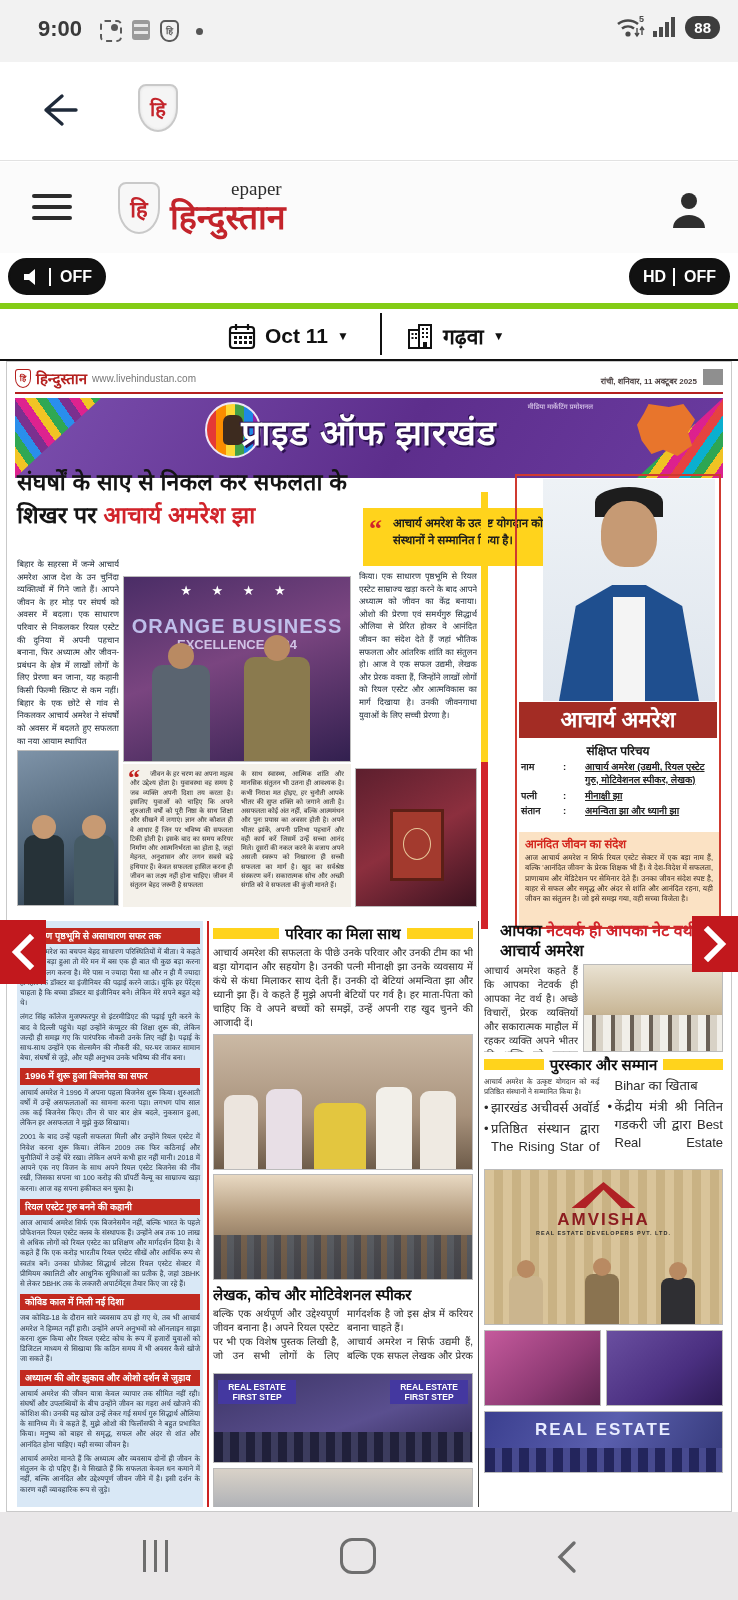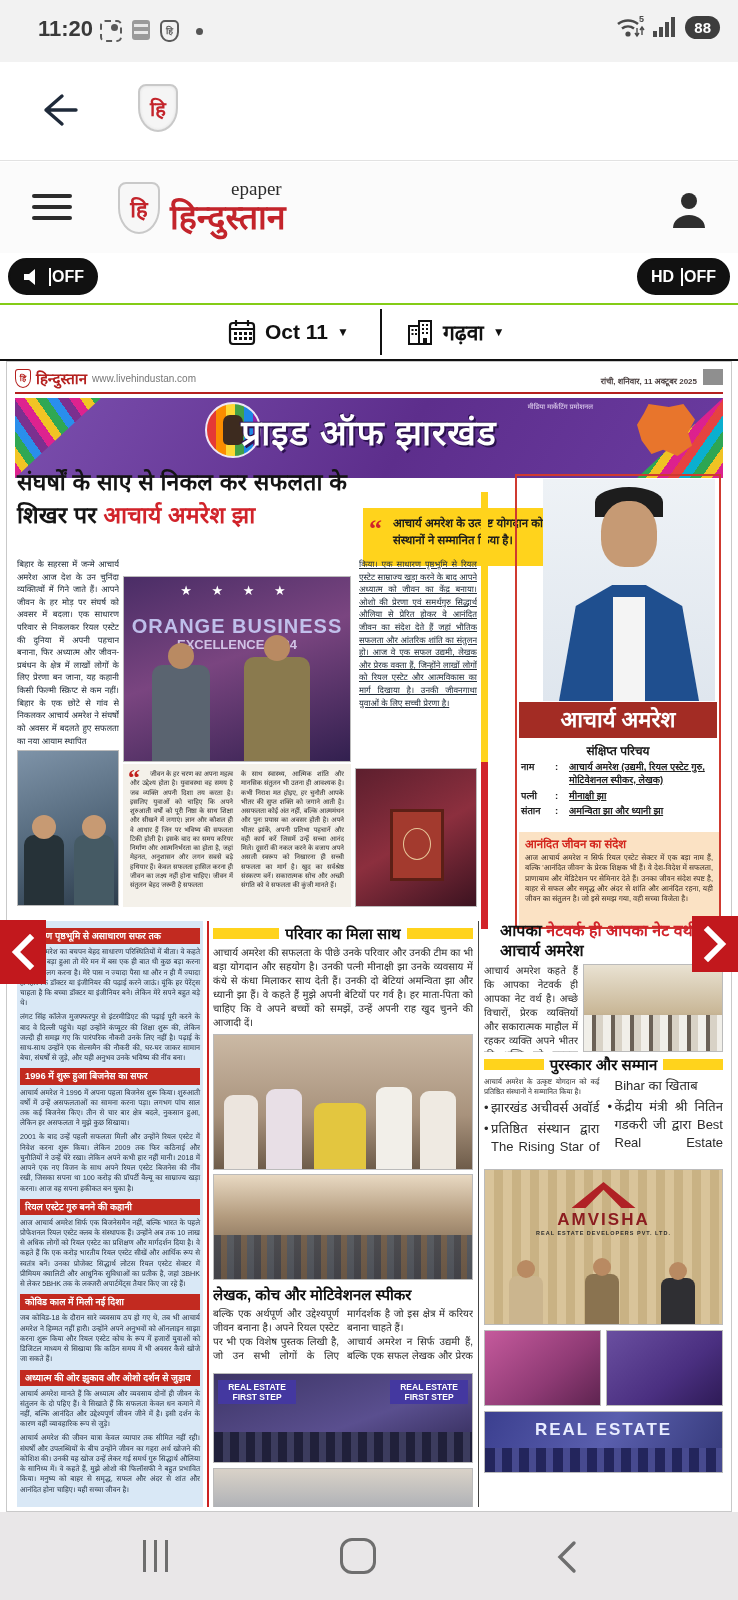--- a/index.html
+++ b/index.html
@@ -33,24 +33,24 @@
   .ab2-text { display:flex; flex-direction:column; align-items:flex-end; }
   .epaper { font-family:"Liberation Serif", serif; font-size:19px; color:#2c2c2c; margin-right:4px; }
   .hindustan { color:#c3242b; font-size:34px; font-weight:800; line-height:1.0; }
   .profile-ic { position:absolute; right:28px; top:26px; }
 
   
   .togglerow { position:absolute; left:0; top:253px; width:738px; height:50px; background:#fff; }
   .pill { position:absolute; top:5px; height:37px; background:#111; border-radius:19px; display:flex; align-items:center; color:#fff; font-weight:800; font-size:16px; padding:0 12px; gap:7px; border:2px solid #111; }
   .pill-audio { left:8px; }
   .pill-hd { right:8px; }
-  .pill .seg { border-left:2px solid #fff; padding-left:1px; }
-
-  
-  .datebar { position:absolute; left:0; top:303px; width:738px; height:58px; background:#fff; border-top:2px solid #84cc16; border-bottom:2px solid #111; }
+  .pill .seg { border-left:2px solid #fff; padding-left:9px; }
+
+  
+  .datebar { position:absolute; left:0; top:303px; width:738px; height:58px; background:#fff; border-top:6px solid #84cc16; border-bottom:2px solid #111; }
   .datebar .vdiv { position:absolute; left:380px; top:4px; bottom:4px; width:2px; background:#111; }
   .db-cell { position:absolute; top:0; height:54px; display:flex; align-items:center; gap:9px; font-size:21px; color:#111; font-weight:600; }
   .db-date { left:228px; }
   .db-loc  { left:406px; }
   .caret { font-size:12px; color:#111; }
 
   
   .paper { position:absolute; left:6px; top:361px; width:726px; height:1151px; background:#fff; border:1px solid #c9c9c9; overflow:hidden; font-family:"Liberation Sans", sans-serif; }
   .masthead { position:absolute; left:8px; right:8px; top:3px; height:29px; border-bottom:2px solid #b5211f; }
   .mh-left { position:absolute; left:0; top:3px; display:flex; align-items:center; gap:5px; }
@@ -71,21 +71,21 @@
   .map-shape { position:absolute; right:28px; top:6px; width:58px; height:52px; background:#e8752c; clip-path:polygon(20% 0,55% 6%,80% 0,100% 30%,88% 55%,95% 80%,70% 100%,45% 88%,25% 96%,8% 70%,0 40%,12% 18%); }
 
   .headline { position:absolute; left:10px; top:104px; width:470px; color:#141414; font-weight:800; font-size:23px; line-height:1.45; letter-spacing:.2px; }
   .headline .red { color:#d1232a; }
 
   .pullquote { position:absolute; left:356px; top:146px; width:272px; height:58px; background:#ffd31c; padding:7px 10px 7px 30px; font-size:11.5px; font-weight:700; color:#1c1c1c; line-height:1.45; }
   .pullquote .qm { position:absolute; left:6px; top:2px; color:#d1232a; font-size:26px; font-weight:900; font-family:"Liberation Serif", serif; }
 
   .smalltext { font-size:8.3px; line-height:1.52; color:#24303c; text-align:justify; }
   .col-introL { position:absolute; left:10px; top:196px; width:102px; height:188px; overflow:hidden; }
-  .col-introR { position:absolute; left:352px; top:196px; width:118px; height:204px; overflow:hidden;text-decoration:underline; }
+  .col-introR { position:absolute; left:352px; top:208px; width:118px; height:204px; overflow:hidden; }
 
   .vrule { position:absolute; left:474px; width:7px; }
   .vrule-y { top:130px; height:270px; background:#ffd31c; }
   .vrule-r { top:400px; height:167px; background:#d1232a; }
 
   
   .ph { position:absolute; overflow:hidden; border:1px solid #bbb; }
   .ph-label { position:absolute; width:100%; text-align:center; color:#fff; font-weight:800; }
   .ph-award { left:116px; top:214px; width:228px; height:186px; background:linear-gradient(160deg,#4a2d66,#7a4580 45%,#32204f); }
   .ph-award .stars { position:absolute; top:6px; left:0; right:0; text-align:center; color:#fff; font-size:13px; letter-spacing:8px; }
@@ -96,21 +96,21 @@
   .ph-portrait { left:536px; top:117px; width:172px; height:222px; background:linear-gradient(180deg,#eef2f6,#dfe6ee); border:none; }
   .ph-portrait .head { position:absolute; left:58px; top:22px; width:56px; height:66px; background:#c69a74; border-radius:46% 46% 42% 42%; }
   .ph-portrait .hair { position:absolute; left:52px; top:8px; width:68px; height:30px; background:#1d1d1d; border-radius:50% 50% 0 0; }
   .ph-portrait .suit { position:absolute; left:16px; bottom:0; width:140px; height:116px; background:#1f4f8f; clip-path:polygon(0 100%,12% 18%,38% 0,62% 0,88% 18%,100% 100%); }
   .ph-portrait .shirt { position:absolute; left:70px; bottom:0; width:32px; height:104px; background:#f4f4f4; }
 
   .profile-frame { position:absolute; left:508px; top:112px; width:206px; height:455px; border:2px solid #cf3a30; }
   .name-banner { position:absolute; left:512px; top:340px; width:198px; height:36px; background:#a32c24; color:#fff; font-size:22px; font-weight:800; text-align:center; line-height:36px; }
   .profile-sub { position:absolute; left:512px; top:380px; width:198px; text-align:center; font-size:12px; font-weight:800; color:#1a1a1a; }
   .profile-rows { position:absolute; left:514px; top:399px; width:196px; font-size:9.5px; color:#222; }
-  .prow { display:flex; margin-bottom:3px; line-height:1.35; }
+  .prow { display:flex; margin-bottom:3px; line-height:1.35;gap:8px; }
   .prow .lb { width:34px; font-weight:800; }
   .prow .cl { width:14px; font-weight:800; }
   .prow .vl { flex:1; font-weight:700;text-decoration:underline; }
 
   .anandbox { position:absolute; left:512px; top:470px; width:200px; height:95px; background:#fbe2c4; padding:4px 6px; }
   .anandbox h4 { color:#d3261d; font-size:11.5px; font-weight:800; margin-bottom:2px; }
   .anandbox p { font-size:7.4px; line-height:1.4; color:#33261d; text-align:justify; }
 
   .ph-men2 { left:10px; top:388px; width:102px; height:156px; background:linear-gradient(160deg,#7e93a8,#4d6275 60%,#2e3d4c); }
   .ph-men2 i { position:absolute; bottom:0; width:40px; height:70px; background:#263238; border-radius:10px 10px 0 0; }
@@ -185,21 +185,21 @@
   .bn-recents i { width:3px; height:32px; background:#6e6e6e; }
   .bn-home { position:absolute; left:340px; top:26px; width:36px; height:36px; border:3px solid #6e6e6e; border-radius:12px; }
   .bn-back { position:absolute; left:556px; top:28px; }
 </style>
 </head>
 <body>
 
 <div id="screen">
 
   <div class="statusbar">
-    <div class="sb-time">11:20</div>
+    <div class="sb-time">9:00</div>
     <div class="sb-ic ic-shot">
         <i></i>
       </div>
     <div class="sb-ic ic-app">
         <i></i>
         <i></i>
       </div>
     <div class="sb-ic ic-shield">हि</div>
     <div class="sb-ic ic-dot"></div>
     <div class="sb-right">
@@ -405,22 +405,22 @@
       <p>आचार्य अमरेश का बचपन बेहद साधारण परिस्थितियों में बीता। वे कहते हैं, जब मैं बड़ा हुआ तो मेरे मन में बस एक ही बात थी कुछ बड़ा करना है, कुछ अलग करना है। मेरे पास न ज्यादा पैसा था और न ही मैं ज्यादा होनहार कि डॉक्टर या इंजीनियर की पढ़ाई करने जाऊं। यूंकि हर पेरेंट्स चाहता है कि बच्चा डॉक्टर या इंजीनियर बने। लेकिन मेरे सपने बहुत बड़े थे।</p>
       <p>लंगट सिंह कॉलेज मुजफ्फरपुर से इंटरमीडिएट की पढ़ाई पूरी करने के बाद वे दिल्ली पहुंचे। यहां उन्होंने कंप्यूटर की शिक्षा शुरू की, लेकिन जल्दी ही समझ गए कि पारंपरिक नौकरी उनके लिए नहीं है। पढ़ाई के साथ-साथ उन्होंने एक सेल्समैन की नौकरी की, घर-घर जाकर सामान बेचा, संघर्षों से जुड़े, और यही अनुभव उनके भविष्य की नींव बना।</p>
       <div class="sec-head">1996 में शुरू हुआ बिजनेस का सफर</div>
       <p>आचार्य अमरेश ने 1996 में अपना पहला बिजनेस शुरू किया। शुरुआती वर्षों में उन्हें असफलताओं का सामना करना पड़ा। लगभग पांच साल तक कई बिजनेस किए। तीन से चार बार क्षेत्र बदले, नुकसान हुआ, लेकिन हर असफलता ने मुझे कुछ सिखाया।</p>
       <p>2001 के बाद उन्हें पहली सफलता मिली और उन्होंने रियल एस्टेट में निवेश करना शुरू किया। लेकिन 2009 तक फिर कठिनाई और चुनौतियों ने उन्हें घेरे रखा। लेकिन अपने कभी हार नहीं मानी। 2018 में आपने एक नए विजन के साथ अपने रियल एस्टेट बिजनेस की नींव रखी, जिसका सपना था 100 करोड़ की प्रॉपर्टी वैल्यू का साम्राज्य खड़ा करना। आज वह सपना हकीकत बन चुका है।</p>
       <div class="sec-head">रियल एस्टेट गुरु बनने की कहानी</div>
       <p>आज आचार्य अमरेश सिर्फ एक बिजनेसमैन नहीं, बल्कि भारत के पहले प्रोफेशनल रियल एस्टेट क्लब के संस्थापक हैं। उन्होंने अब तक 10 लाख से अधिक लोगों को रियल एस्टेट का प्रशिक्षण और मार्गदर्शन दिया है। वे कहते हैं कि एक करोड़ भारतीय रियल एस्टेट सीखें और आर्थिक रूप से स्वतंत्र बनें। उनका प्रोजेक्ट सिद्धार्थ लोटस रियल एस्टेट सेक्टर में प्रीमियम क्वालिटी और आधुनिक सुविधाओं का प्रतीक है, जहां 3BHK से लेकर 5BHK तक के लक्जरी अपार्टमेंट्स तैयार किए जा रहे हैं।</p>
       <div class="sec-head">कोविड काल में मिली नई दिशा</div>
       <p>जब कोविड-18 के दौरान सारे व्यवसाय ठप हो गए थे, तब भी आचार्य अमरेश ने हिम्मत नहीं हारी। उन्होंने अपने अनुभवों को ऑनलाइन साझा करना शुरू किया और रियल एस्टेट कोच के रूप में हजारों युवाओं को डिजिटल माध्यम से सिखाया कि कठिन समय में भी अवसर कैसे खोजे जा सकते हैं।</p>
       <div class="sec-head">अध्यात्म की ओर झुकाव और ओशो दर्शन से जुड़ाव</div>
+      <p>आचार्य अमरेश की जीवन यात्रा केवल व्यापार तक सीमित नहीं रही। संघर्षों और उपलब्धियों के बीच उन्होंने जीवन का गहरा अर्थ खोजने की कोशिश की। उनकी यह खोज उन्हें लेकर गई समर्थ गुरु सिद्धार्थ औलिया के सानिध्य में। वे कहते हैं, मुझे ओशो की फिलॉसफी ने बहुत प्रभावित किया। मनुष्य को बाहर से समृद्ध, सफल और अंदर से शांत और आनंदित होना चाहिए। यही सच्चा जीवन है।</p>
       <p>आचार्य अमरेश मानते हैं कि अध्यात्म और व्यवसाय दोनों ही जीवन के संतुलन के दो पहिए हैं। वे सिखाते हैं कि सफलता केवल धन कमाने में नहीं, बल्कि आनंदित और उद्देश्यपूर्ण जीवन जीने में है। इसी दर्शन के कारण वहीं व्यावहारिक रूप से जुड़े।</p>
-      <p>आचार्य अमरेश की जीवन यात्रा केवल व्यापार तक सीमित नहीं रही। संघर्षों और उपलब्धियों के बीच उन्होंने जीवन का गहरा अर्थ खोजने की कोशिश की। उनकी यह खोज उन्हें लेकर गई समर्थ गुरु सिद्धार्थ औलिया के सानिध्य में। वे कहते हैं, मुझे ओशो की फिलॉसफी ने बहुत प्रभावित किया। मनुष्य को बाहर से समृद्ध, सफल और अंदर से शांत और आनंदित होना चाहिए। यही सच्चा जीवन है।</p>
     </div>
 
     <div class="rule-red"></div>
     <div class="rule-blk"></div>
 
     <div class="colM">
       <div class="bar-head">
         <div class="bar"></div>
         <div class="t">परिवार का मिला साथ</div>
         <div class="bar"></div>

